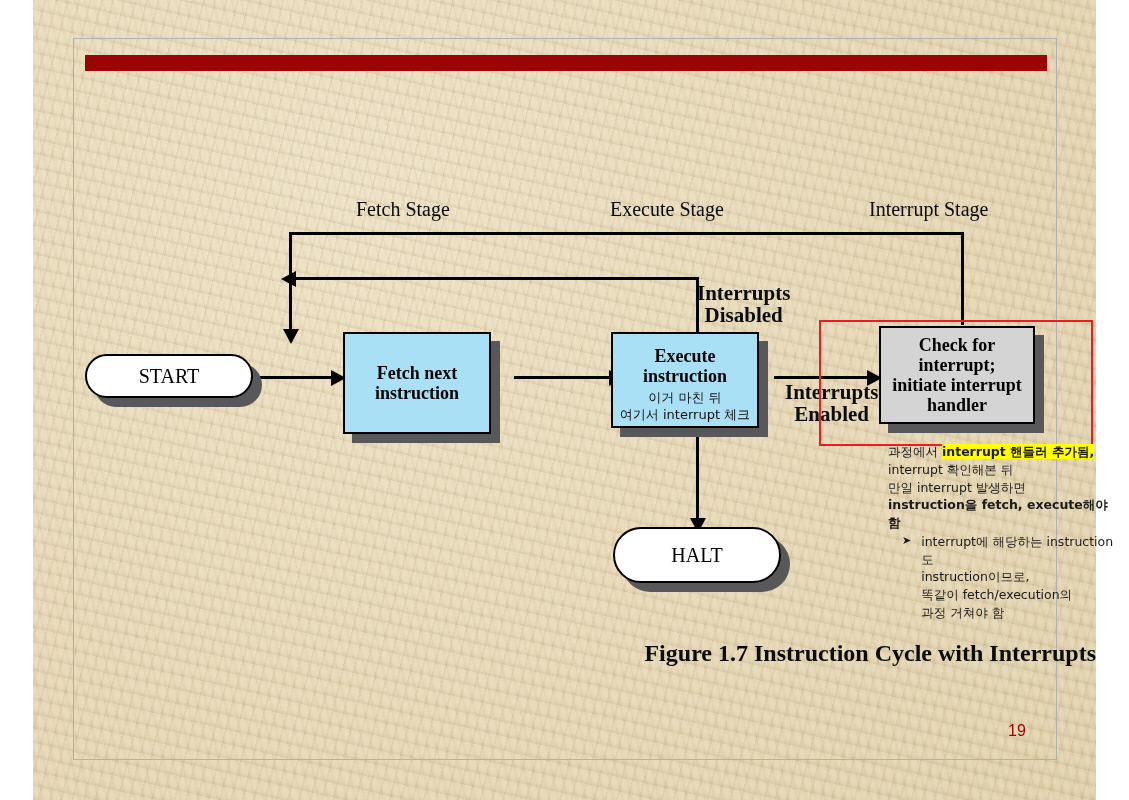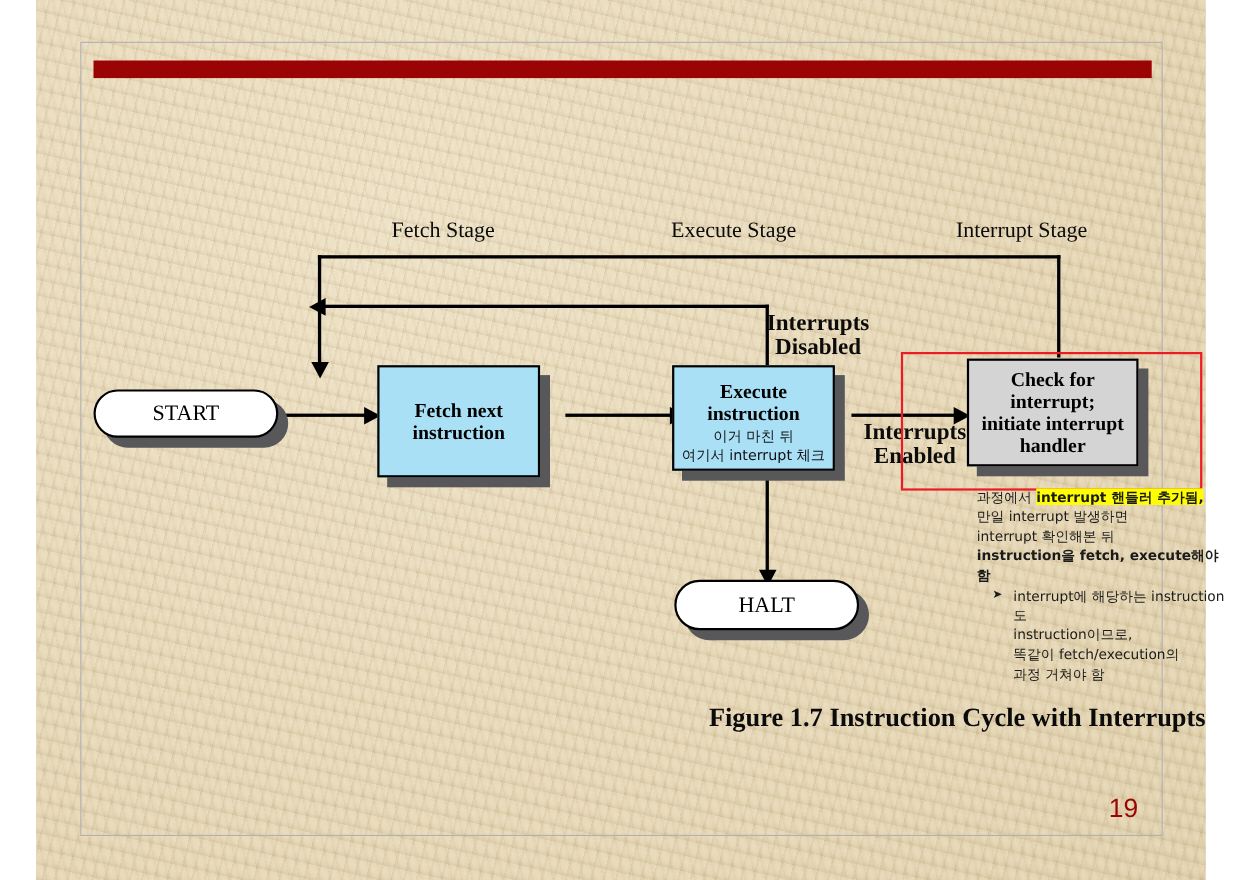--- a/index.html
+++ b/index.html
@@ -86,21 +86,21 @@
   #anno .bul .g{font-size:11px;line-height:1.5;}
   #anno .bul .tx{line-height:1.42;}
 
   #figcap{
     position:absolute; left:0; top:640px; width:1063px; text-align:right;
     font-weight:bold; font-size:24px; color:#0b0b0b;
     font-family:"Liberation Serif",serif;
   }
   #pageno{
     position:absolute; left:975px; top:722px;
-    font-size:24px; color:#9a0404;
+    font-size:16px; color:#9a0404;
     font-family:"Liberation Sans",sans-serif;
   }
 </style>
 </head>
 <body>
 
 <div id="slide">
 
   <div id="frame"></div>
   <div id="redbar"></div>
@@ -166,26 +166,26 @@
     <div class="ttl">
       <div>Check for</div>
       <div>interrupt;</div>
       <div>initiate interrupt</div>
       <div>handler</div>
     </div>
   </div>
 
   <div class="term" style="left:52px;top:354px;width:168px;height:44px;">START</div>
 
-  <div class="term" style="left:580px;top:527px;width:168px;height:46px;">HALT</div>
+  <div class="term" style="left:580px;top:527px;width:168px;height:56px;">HALT</div>
 
   <div id="anno">
     <div><span>과정에서 </span><mark>interrupt 핸들러 추가됨,</mark></div>
+    <div>interrupt 확인해본 뒤</div>
     <div>만일 interrupt 발생하면</div>
-    <div>interrupt 확인해본 뒤</div>
     <div class="b">instruction을 fetch, execute해야 함</div>
     <div class="bul">
       <span class="g">➤</span>
       <span class="tx">
         <div>interrupt에 해당하는 instruction도</div>
         <div>instruction이므로,</div>
         <div>똑같이 fetch/execution의</div>
         <div>과정 거쳐야 함</div>
       </span>
     </div>

